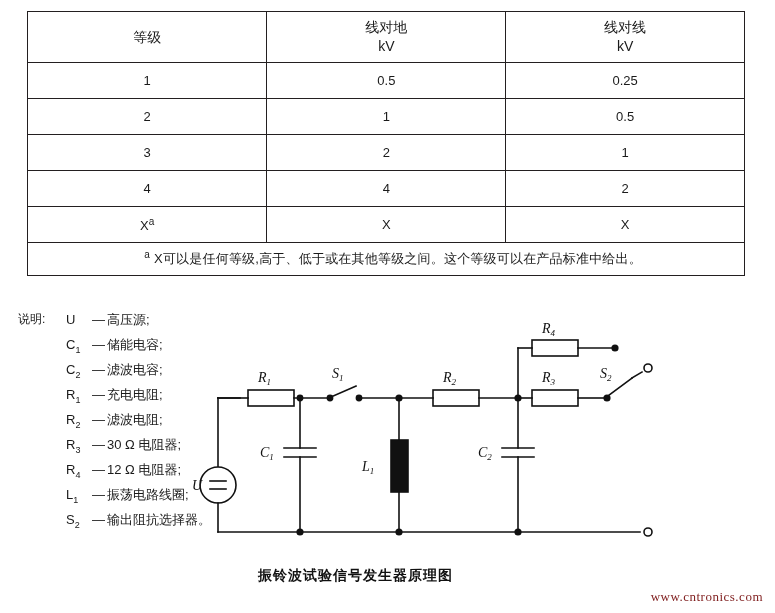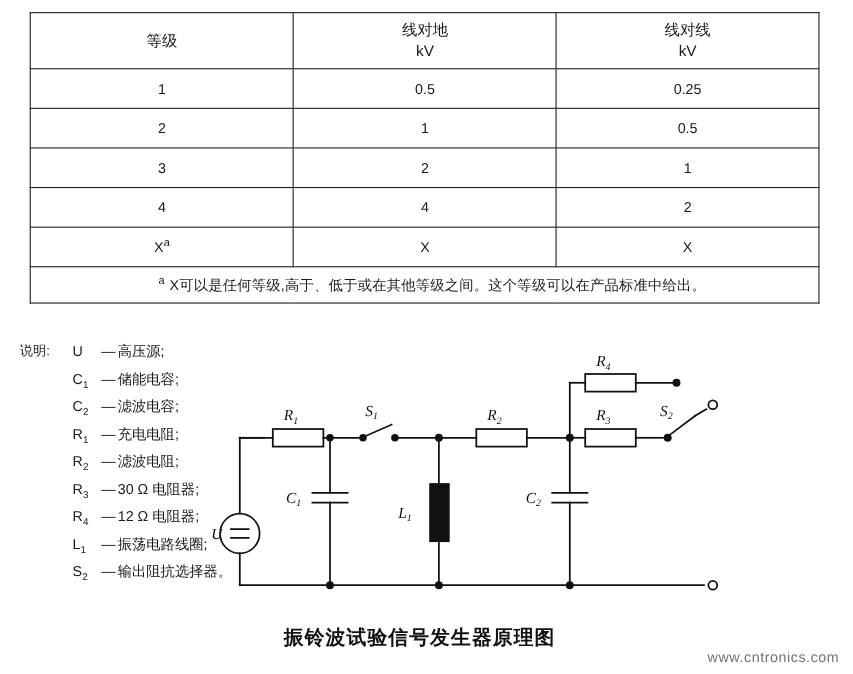--- a/index.html
+++ b/index.html
@@ -104,34 +104,34 @@
     top: 320px;
     width: 500px;
     height: 260px;
   }
   .circuit svg { display: block; }
 
   .caption {
     position: absolute;
     left: 258px;
     top: 567px;
-    font-size: 18px;
+    font-size: 14px;
     font-weight: bold;
     letter-spacing: 1px;
     color: #111;
   }
 
   .watermark {
     position: absolute;
     right: 12px;
     bottom: 8px;
     font-size: 13px;
-    color: #737373;
+    color: #7f1d1d;
     letter-spacing: 0.5px;
-    font-family: Liberation Sans, sans-serif;
+    font-family: Liberation Serif, serif;
   }
 </style>
 </head>
 <body>
 
 <div class="table-wrap">
   <table class="levels">
     <thead>
       <tr>
         <td class="col-a">

